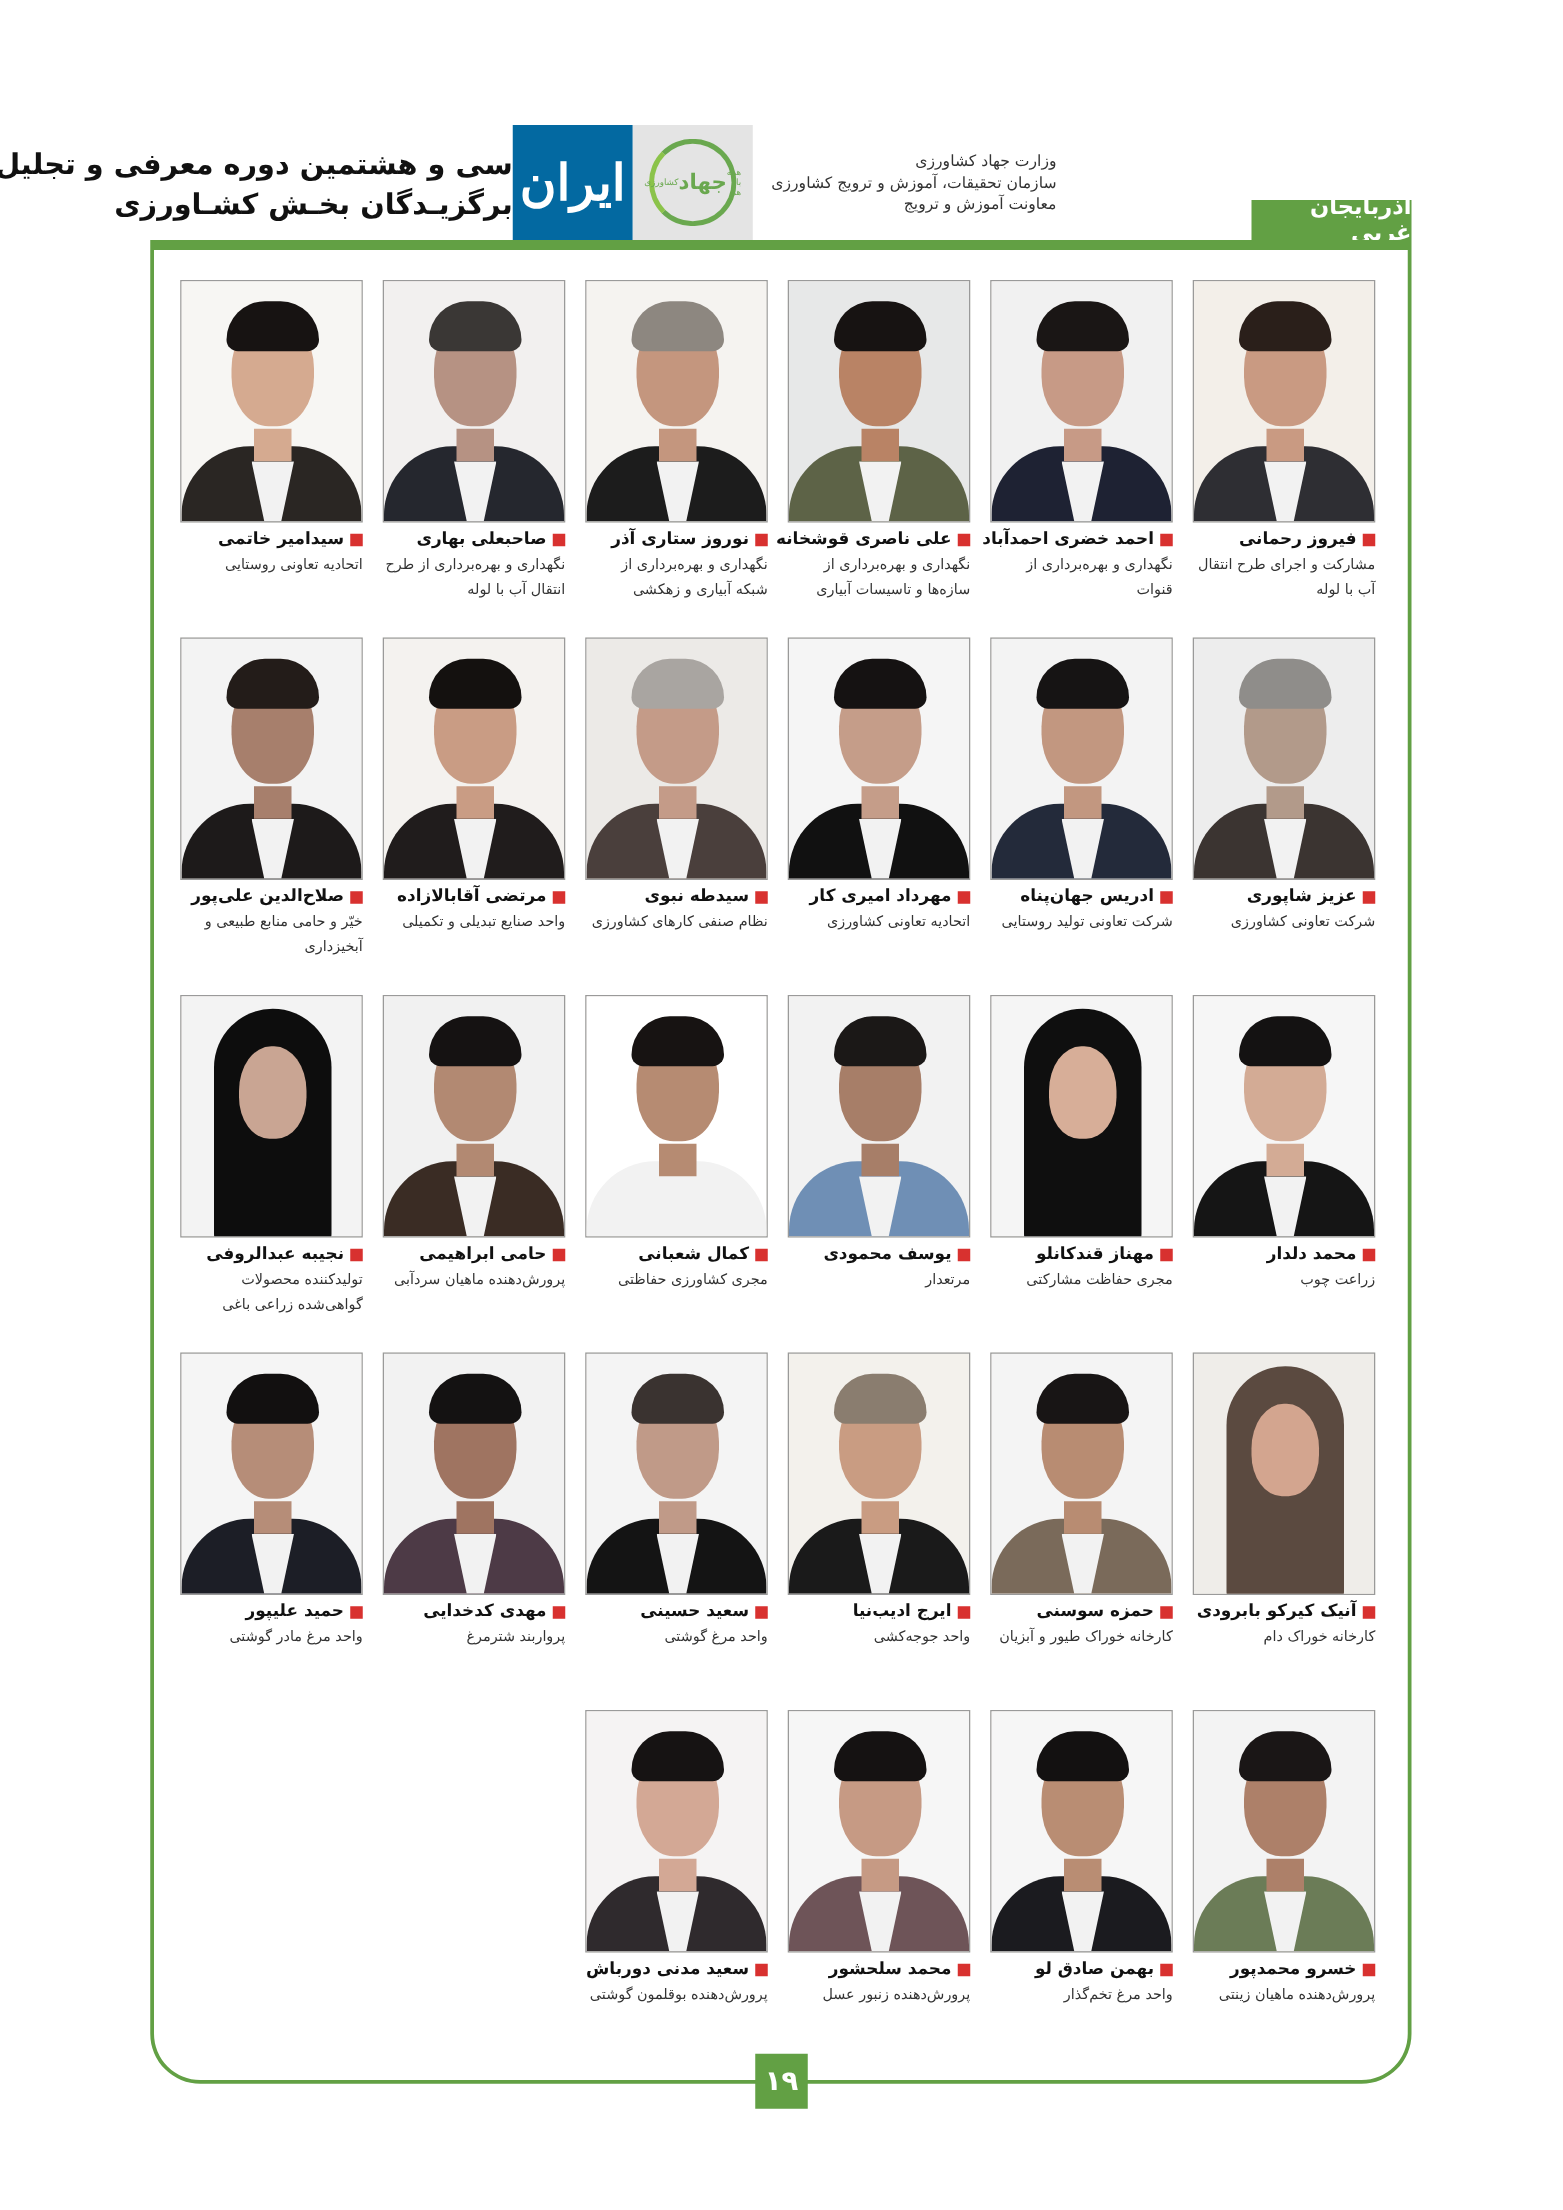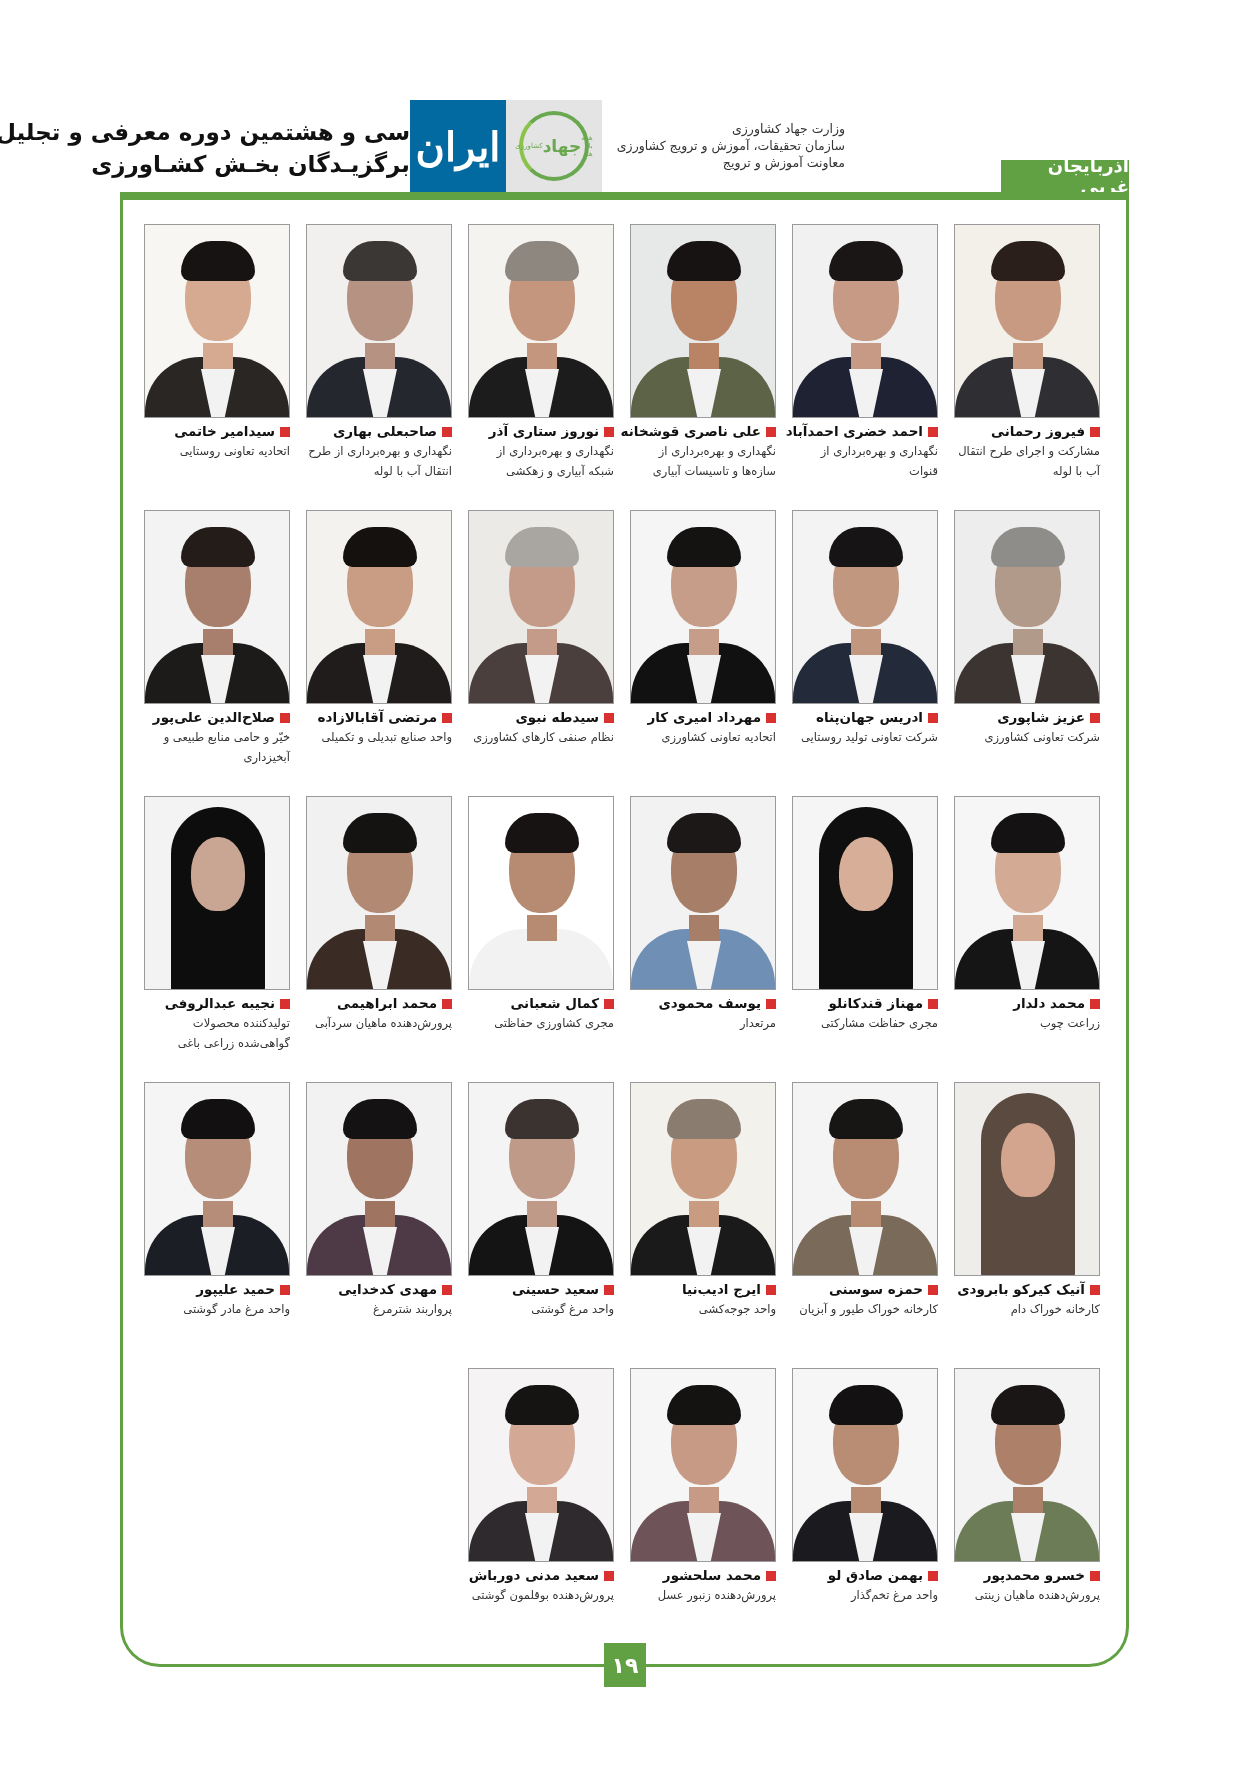--- a/index.html
+++ b/index.html
@@ -330,21 +330,21 @@
       <div class="bg" style="background:#f1f1f1"></div>
 
       <div class="shoulders" style="background:#3a2c24"></div>
       <div class="collar"></div>
       <div class="neck" style="background:#b28972"></div>
       <div class="face" style="background:#b28972"></div>
       <div class="hair" style="background:#151212"></div>
     </div>
     <div class="name">
       <span class="bullet"></span>
-      <span>محمد ابراهیمی</span>
+      <span>حامی ابراهیمی</span>
     </div>
     <div class="desc">پرورش‌دهنده ماهیان سردآبی</div>
     </div>
     <div class="card">
     <div class="photo">
       <div class="bg" style="background:#f3f3f3"></div>
 
       <div class="hijab" style="background:#0d0d0d"></div>
       <div class="face f-hijab" style="background:#c9a593"></div>
     </div>

